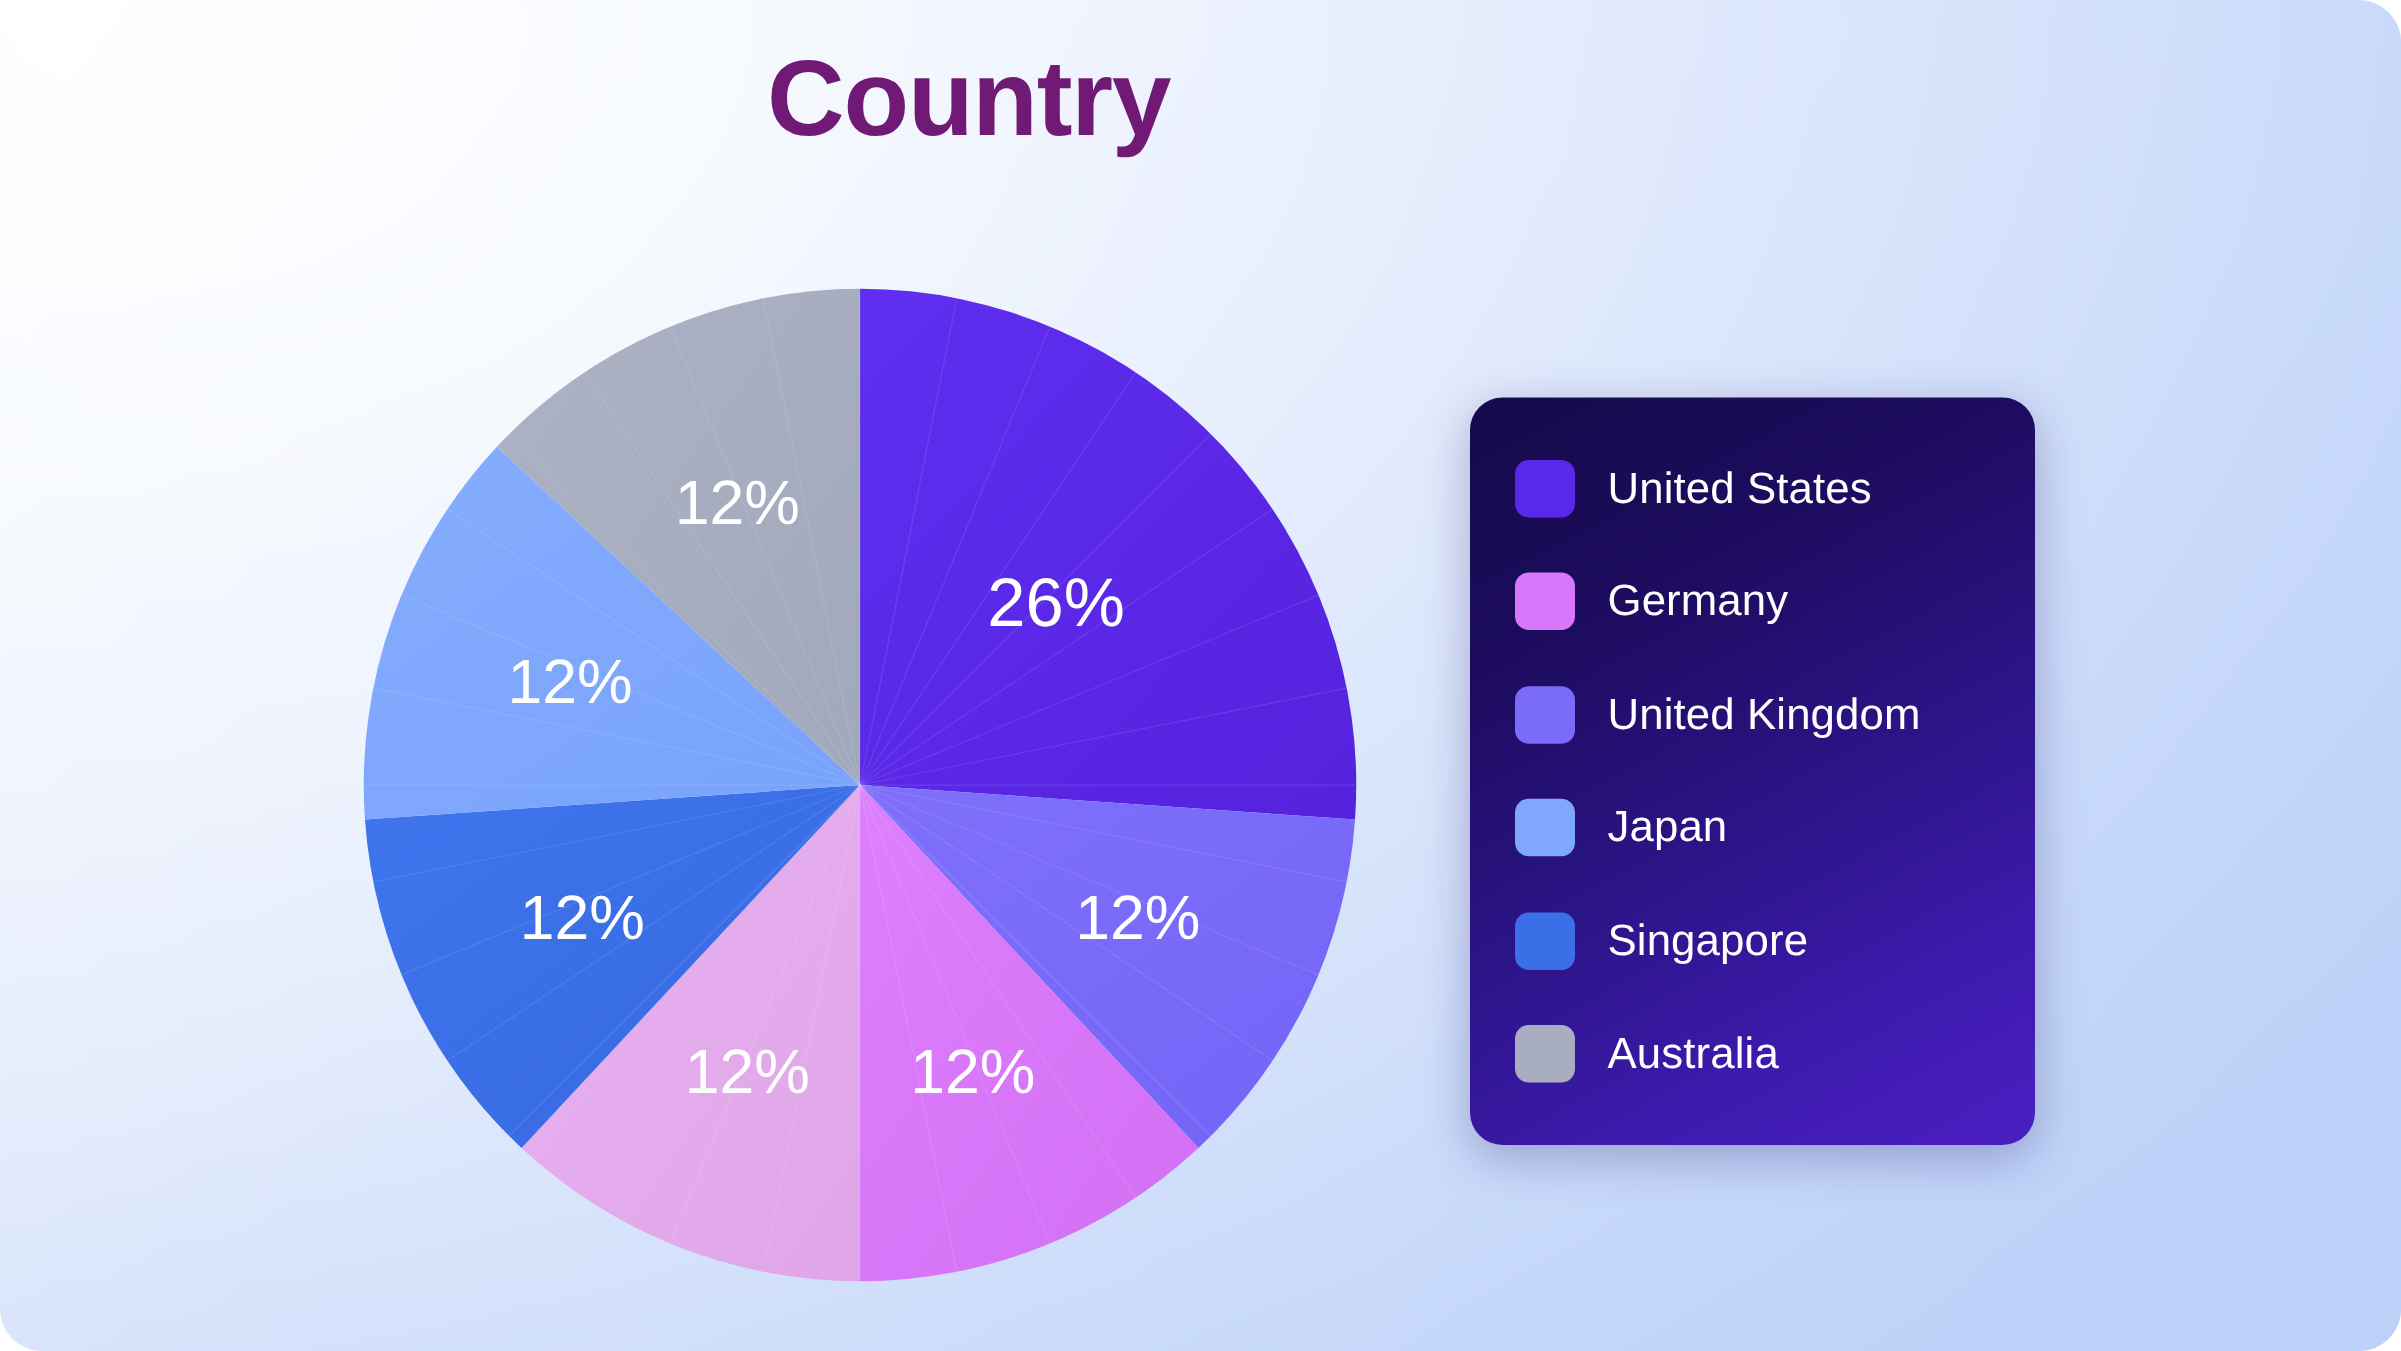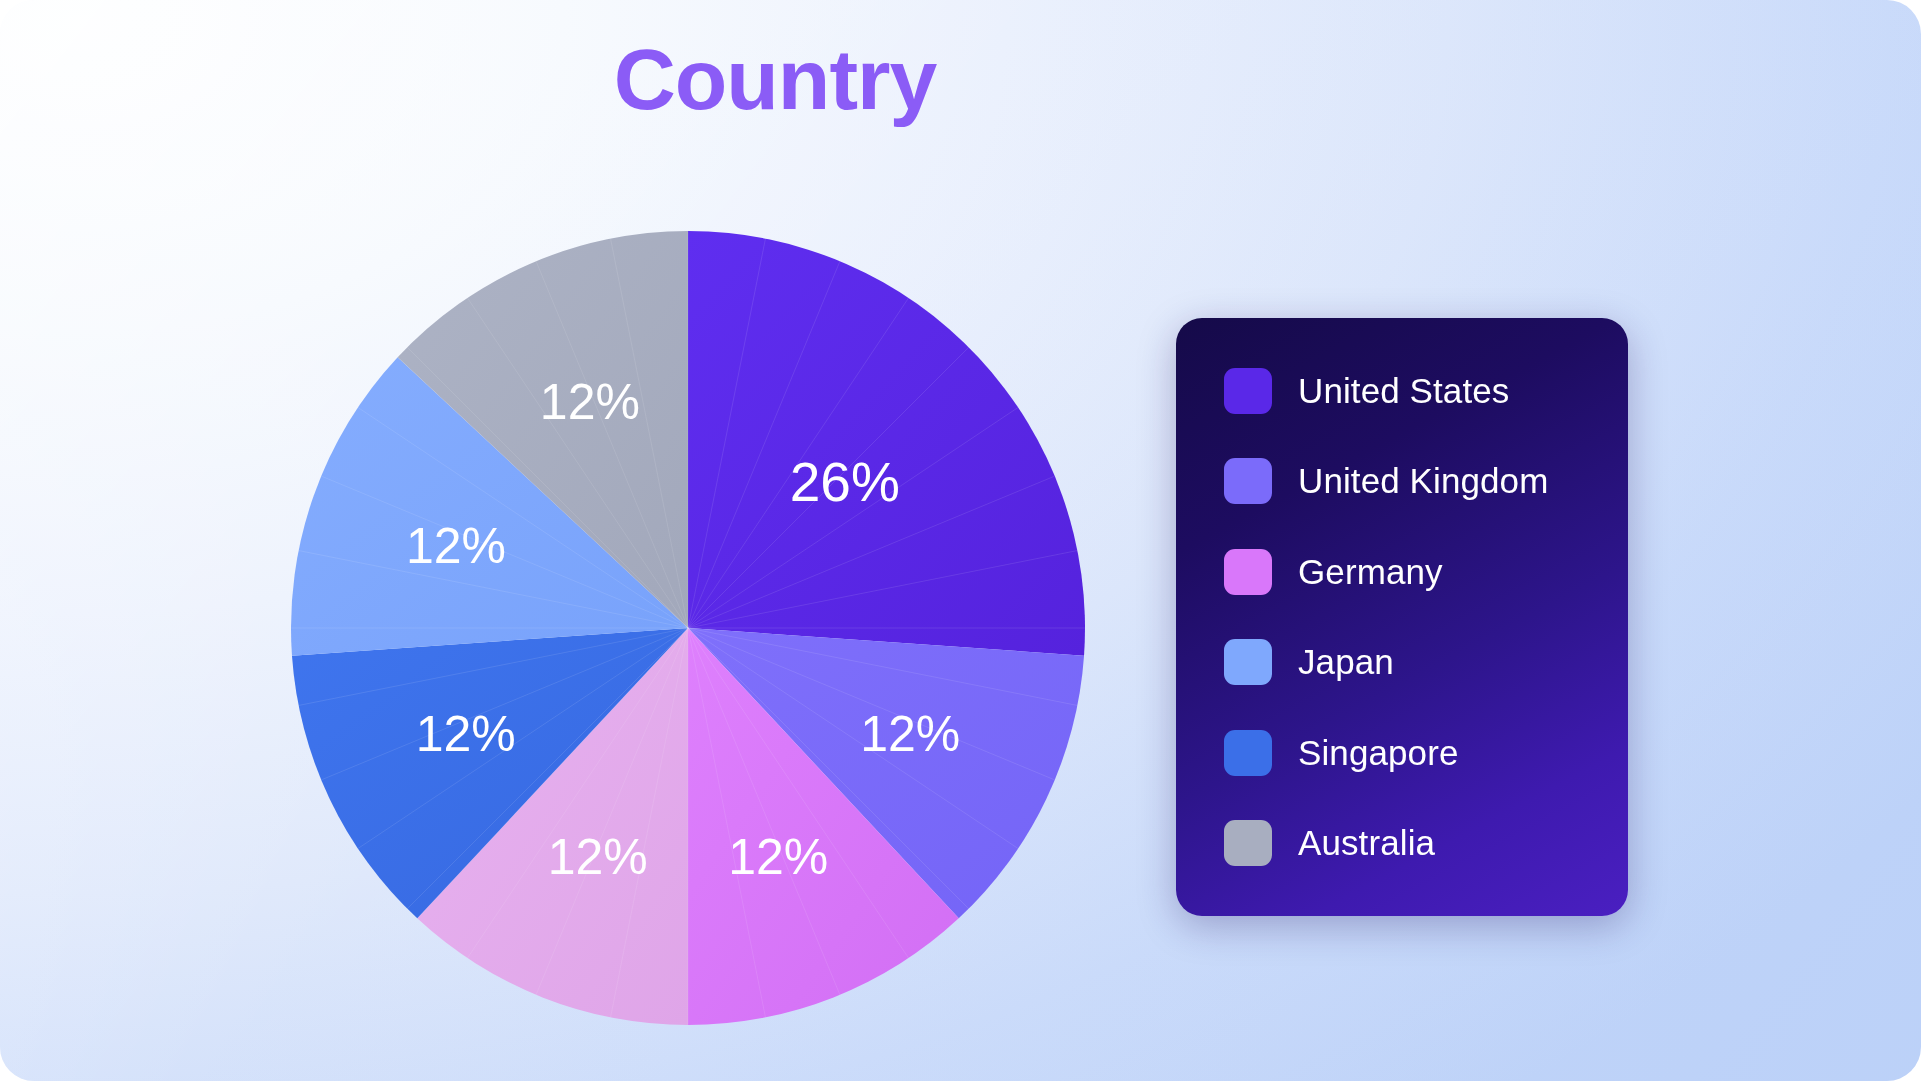--- a/index.html
+++ b/index.html
@@ -45,21 +45,21 @@
   .chart-title {
     position: absolute;
     left: 0;
     top: 36px;
     width: 1550px;
     text-align: center;
     font-size: 86px;
     line-height: 1.0;
     font-weight: 700;
     letter-spacing: -1px;
-    color: #8b5cf6;
+    color: #701a75;
     white-space: nowrap;
   }
 
   
   .pie-wrap {
     position: absolute;
     left: 291px;
     top: 231px;
     width: 794px;
     height: 794px;
@@ -95,21 +95,21 @@
     box-shadow: 0 10px 38px rgba(28, 10, 90, 0.28);
     box-sizing: border-box;
     padding: 42px 0 42px 0;
     display: flex;
     flex-direction: column;
     justify-content: space-between;
   }
   .legend-item {
     display: flex;
     align-items: center;
-    padding-left: 48px;
+    padding-left: 36px;
     height: 62px;
   }
   .legend-swatch {
     width: 48px;
     height: 46px;
     border-radius: 11px;
     flex: 0 0 auto;
   }
   .legend-label {
     margin-left: 26px;
@@ -218,28 +218,28 @@
       </g>
     </svg>
   </div>
 
   <div class="legend">
     <div class="legend-item">
       <span class="legend-swatch" style="background: rgb(90, 40, 232);"></span>
       <span class="legend-label">United States</span>
     </div>
     <div class="legend-item">
+      <span class="legend-swatch" style="background: rgb(217, 119, 250);"></span>
+      <span class="legend-label">Germany</span>
+    </div>
+    <div class="legend-item">
       <span class="legend-swatch" style="background: rgb(123, 107, 250);"></span>
       <span class="legend-label">United Kingdom</span>
     </div>
     <div class="legend-item">
-      <span class="legend-swatch" style="background: rgb(217, 119, 250);"></span>
-      <span class="legend-label">Germany</span>
-    </div>
-    <div class="legend-item">
       <span class="legend-swatch" style="background: rgb(127, 168, 253);"></span>
       <span class="legend-label">Japan</span>
     </div>
     <div class="legend-item">
       <span class="legend-swatch" style="background: rgb(59, 111, 232);"></span>
       <span class="legend-label">Singapore</span>
     </div>
     <div class="legend-item">
       <span class="legend-swatch" style="background: rgb(168, 174, 192);"></span>
       <span class="legend-label">Australia</span>

